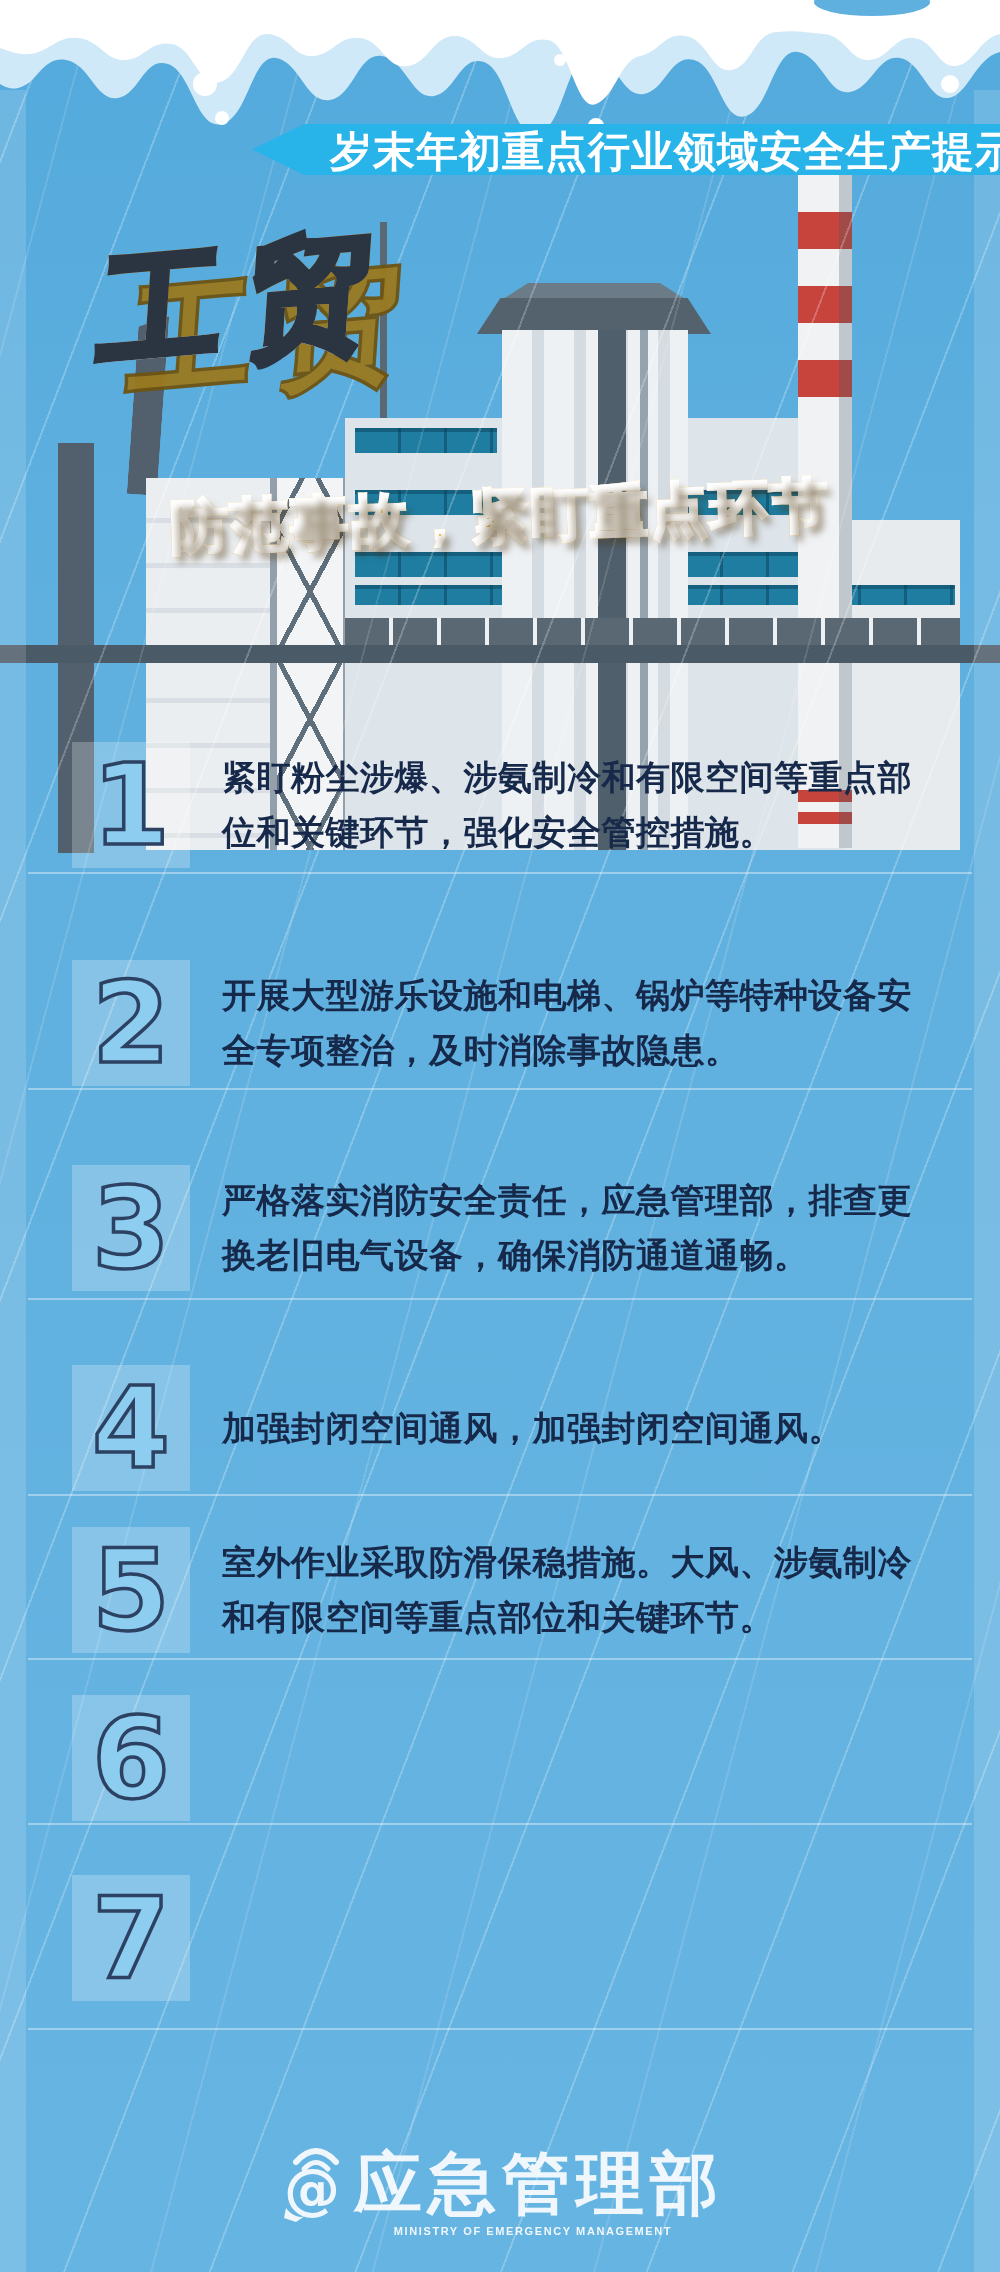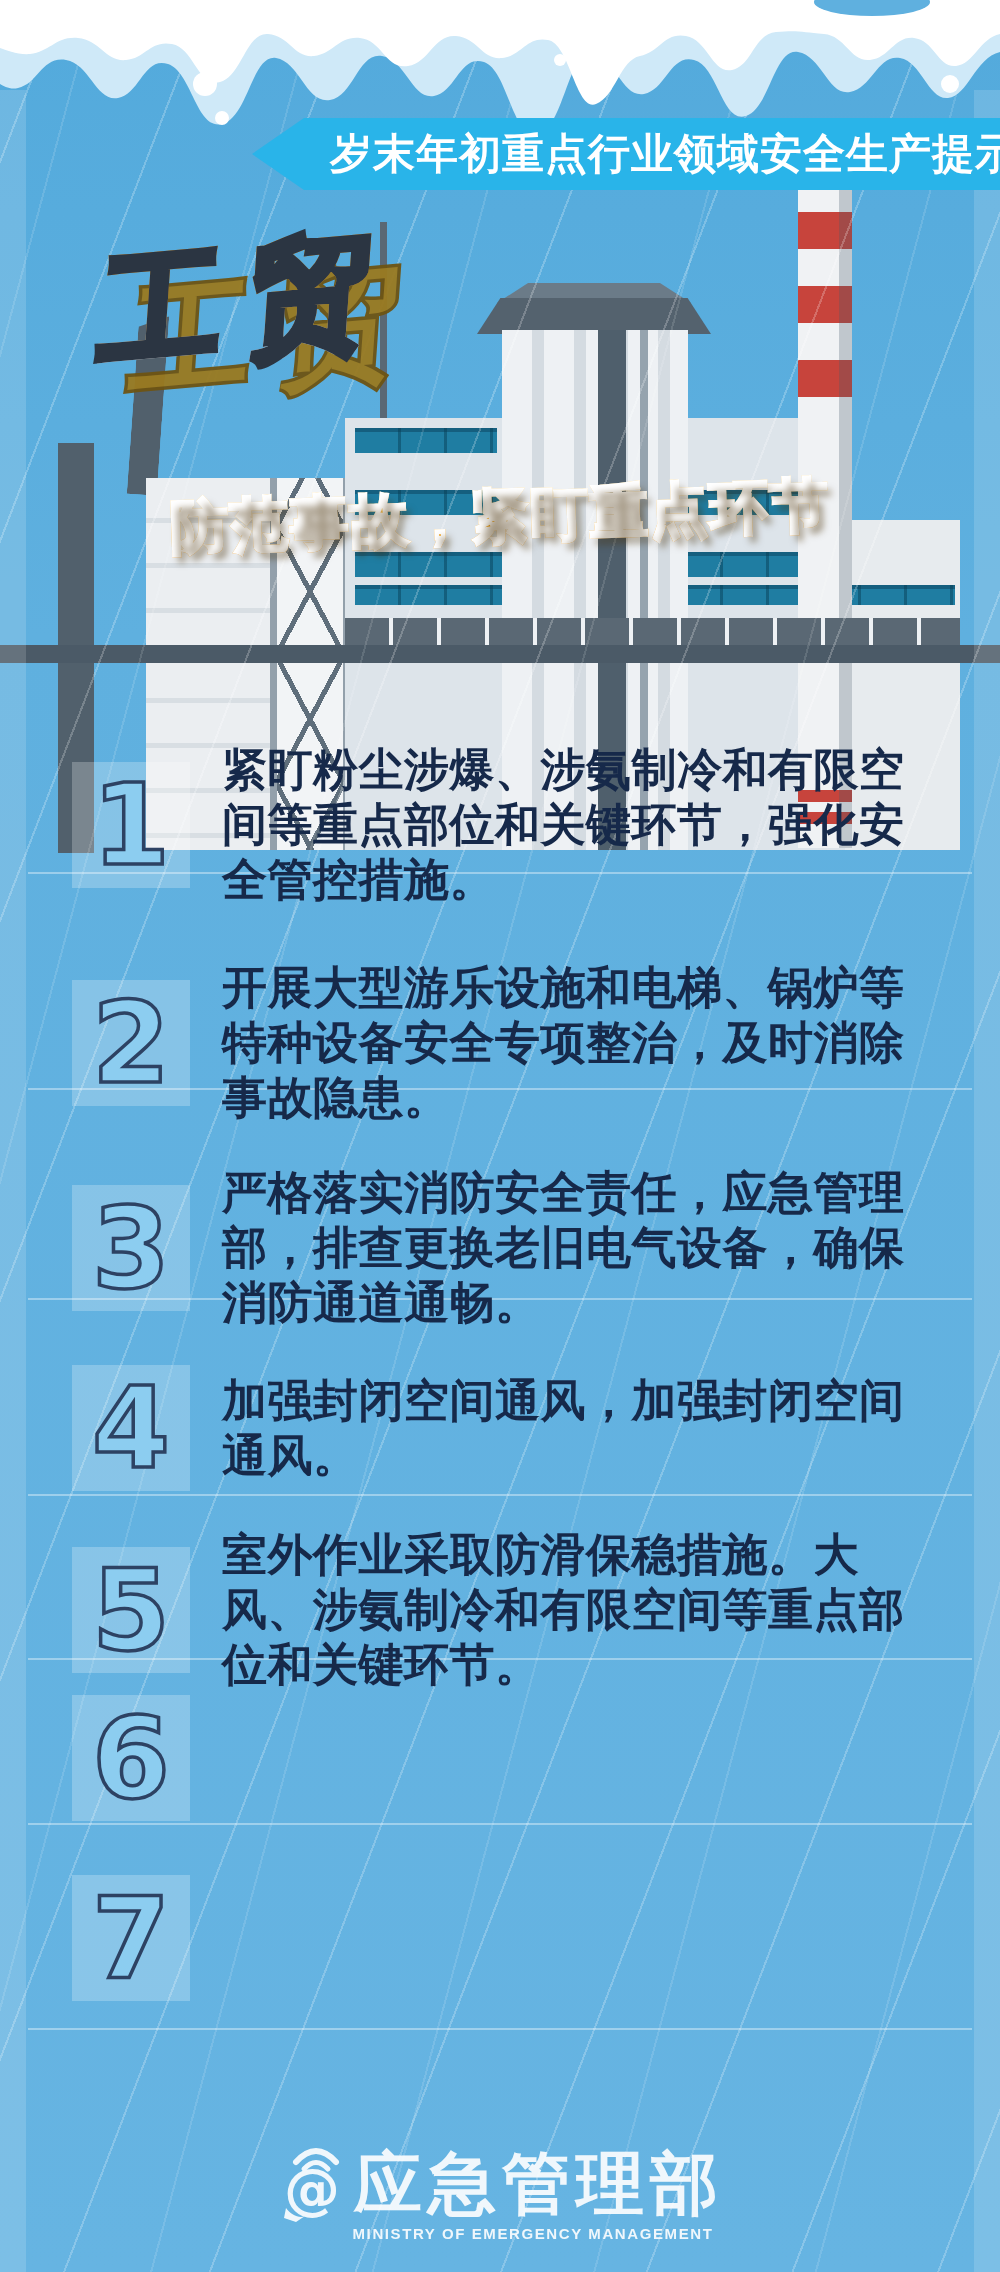--- a/index.html
+++ b/index.html
@@ -8,22 +8,22 @@
     background:linear-gradient(180deg,#53aadc 0%,#5fb0df 28%,#66b4e2 100%);}
   
   .rain{position:absolute;inset:0;z-index:3;pointer-events:none;opacity:.75;
     background-image:
       repeating-linear-gradient(111deg, rgba(255,255,255,0) 0 57px, rgba(255,255,255,.30) 57px 59px, rgba(255,255,255,0) 59px 136px),
       repeating-linear-gradient(105deg, rgba(255,255,255,0) 0 91px, rgba(255,255,255,.17) 91px 93px, rgba(255,255,255,0) 93px 214px);}
   .edge-strip{position:absolute;top:90px;bottom:0;width:26px;background:rgba(255,255,255,.15);z-index:2;}
   
   .drips{position:absolute;top:0;left:0;z-index:6;}
   
-  .banner{position:absolute;left:252px;top:118px;width:748px;height:72px;z-index:7;
-    background:#29b4e9;display:flex;align-items:center;
+  .banner{position:absolute;left:252px;top:124px;width:748px;height:51px;z-index:7;
+    background:#29b4e9;display:flex;
     clip-path:polygon(0 50%,52px 0,100% 0,100% 100%,52px 100%);}
   .banner-text{color:#fff;font-weight:bold;font-size:42px;letter-spacing:1px;padding-left:78px;white-space:nowrap;}
   
   .scene{position:absolute;left:0;top:195px;width:1000px;height:468px;z-index:1;}
   .pole1{position:absolute;left:58px;top:248px;width:36px;height:410px;background:#51606c;}
   .pole2{position:absolute;left:133px;top:120px;width:30px;height:180px;background:#51606c;transform:rotate(4deg);
     clip-path:polygon(0 7%,100% 0,100% 100%,0 100%);}
   .antenna{position:absolute;left:380px;top:27px;width:7px;height:210px;background:#5a6874;}
   .side-bldg{position:absolute;left:146px;top:283px;width:124px;height:372px;
     background:repeating-linear-gradient(180deg,#ebeef1 0 40px,#d8dee3 40px 45px);}
@@ -71,27 +71,27 @@
     -webkit-text-stroke:3px #ffffff;paint-order:stroke fill;
     background:linear-gradient(180deg,#ffd887 8%,#f6a81f 70%,#ef9214 100%);
     -webkit-background-clip:text;background-clip:text;color:transparent;
     text-shadow:5px 7px 7px rgba(70,45,5,.5);}
   
   .tip{position:absolute;left:72px;width:860px;display:flex;gap:32px;align-items:center;z-index:7;}
   .tip-badge{flex:0 0 118px;width:118px;height:126px;background:rgba(255,255,255,.24);
     display:flex;align-items:center;justify-content:center;}
   .tip-num{font-family:"DejaVu Sans","Liberation Sans",sans-serif;font-size:112px;font-weight:bold;line-height:1;
     color:#8ccdf0;-webkit-text-stroke:3.5px #2d4263;}
-  .tip-text{width:690px;font-size:45px;line-height:55px;color:#16294a;font-weight:600;letter-spacing:.5px;}
+  .tip-text{width:690px;font-size:34px;line-height:55px;color:#16294a;font-weight:600;letter-spacing:.5px;}
   .sep{position:absolute;left:28px;width:944px;height:2px;background:rgba(255,255,255,.38);z-index:4;}
   
   .footer{position:absolute;left:0;top:2138px;width:1000px;display:flex;flex-direction:column;align-items:center;z-index:7;opacity:.9;}
   .footer-row{display:flex;align-items:flex-end;gap:4px;}
   .footer-cn{font-size:68px;color:#fff;font-weight:bold;letter-spacing:6px;line-height:1.15;}
-  .footer-en{font-size:15px;color:#fff;font-weight:bold;letter-spacing:1.6px;margin-top:3px;margin-left:66px;}
+  .footer-en{font-size:11px;color:#fff;font-weight:bold;letter-spacing:1.6px;margin-top:3px;margin-left:66px;}
 </style>
 </head>
 <body>
 
 <div class="poster">
 
   <div class="scene">
     <div class="antenna"></div>
     <div class="pole1"></div>
     <div class="pole2"></div>

